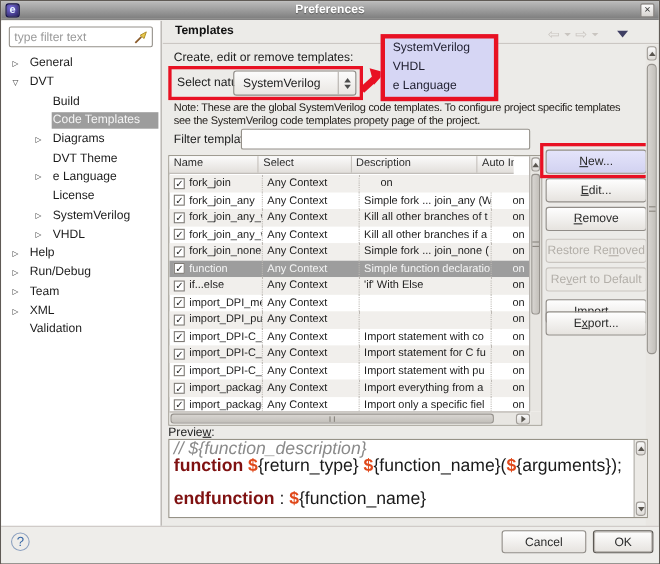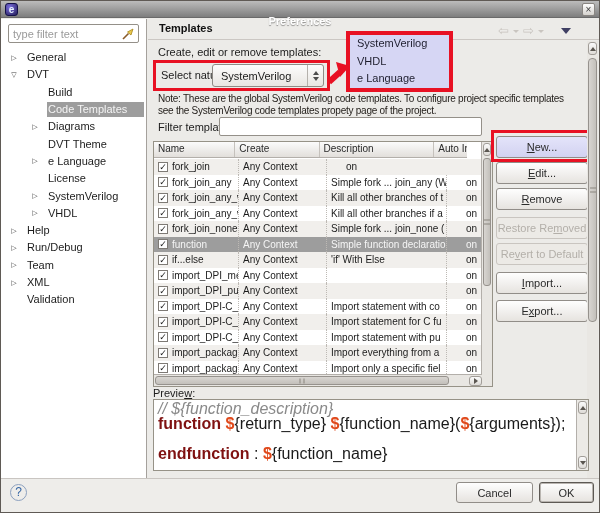--- a/index.html
+++ b/index.html
@@ -5,21 +5,21 @@
   * { margin:0; padding:0; box-sizing:border-box; }
   html,body { width:600px; height:513px; background:#fff; }
   body { font-family:"Liberation Sans",sans-serif; }
 
   #window{ position:relative; width:600px; height:513px; background:#ecebe8;
     border:1px solid #5f5a55; overflow:hidden; font-size:11px; color:#1c1c1c; }
 
   
   .titlebar{ position:absolute; left:0; top:0; width:100%; height:17px;
     background:linear-gradient(#bcbcbc,#7e7e7e); border-bottom:1px solid #6a6a6a; }
-  .titlebar-title{ position:absolute; left:0; right:0; top:14px; text-align:center;
+  .titlebar-title{ position:absolute; left:0; right:0; top:2px; text-align:center;
     color:#fff; font-weight:bold; font-size:11px; text-shadow:0 1px 1px rgba(0,0,0,.4); }
   .app-icon{ position:absolute; left:4px; top:2px; width:13px; height:13px; border-radius:3px;
     background:radial-gradient(circle at 35% 30%, #7b6fe0, #241d59); border:1px solid #14114a;
     color:#e8f4ff; font-size:10px; line-height:12px; text-align:center; font-weight:bold; }
   .close-btn{ position:absolute; right:4px; top:2px; width:13px; height:13px;
     background:linear-gradient(#fdfdfd,#d6d3cf); border:1px solid #8a8682; border-radius:2px;
     font-size:10px; line-height:11px; text-align:center; color:#3a3a3a; cursor:default; }
 
   
   .sidebar{ position:absolute; left:0; top:18px; width:146px; height:459px;
@@ -268,21 +268,21 @@
     <div>Note:  These are the global SystemVerilog code templates. To configure project specific templates</div>
     <div>see the SystemVerilog code templates propety page of the project.</div>
   </div>
 
   <div class="filter-label">Filter templates:</div>
   <input class="filter-input" type="text" value="" style="">
 
   <div class="table">
     <div class="thead" id="thead">
         <div class="th c0">Name</div>
-        <div class="th c1">Create</div>
+        <div class="th c1">Select</div>
         <div class="th c2">Description</div>
         <div class="th c3">Auto In</div>
       </div>
     <div class="tbody" id="tbody">
         <div class="tr odd">
           <div class="td c0">
             <span class="cb">✓</span>
             <span>fork_join</span>
           </div>
           <div class="td c1">Any Context</div>
@@ -426,21 +426,21 @@
   </div>
 
   <div class="ann ann-new"></div>
   <div id="side-buttons">
       <button class="side-btn hl" style="top: 135px;"><u>N</u>ew...</button>
       <button class="side-btn" style="top: 161px;"><u>E</u>dit...</button>
       <button class="side-btn" style="top: 187px;"><u>R</u>emove</button>
       <button class="side-btn disabled" style="top: 216px;">Restore Re<u>m</u>oved</button>
       <button class="side-btn disabled" style="top: 242px;">Re<u>v</u>ert to Default</button>
       <button class="side-btn" style="top: 271px;"><u>I</u>mport...</button>
-      <button class="side-btn" style="top: 299px;">E<u>x</u>port...</button>
+      <button class="side-btn" style="top: 282px;">E<u>x</u>port...</button>
     </div>
 
   <div class="page-scroll">
     <span class="sb-btn" style="top:1px">
         <span class="tri-up"></span>
       </span>
     <span class="page-thumb">
         <span class="grip-h"></span>
       </span>
   </div>

